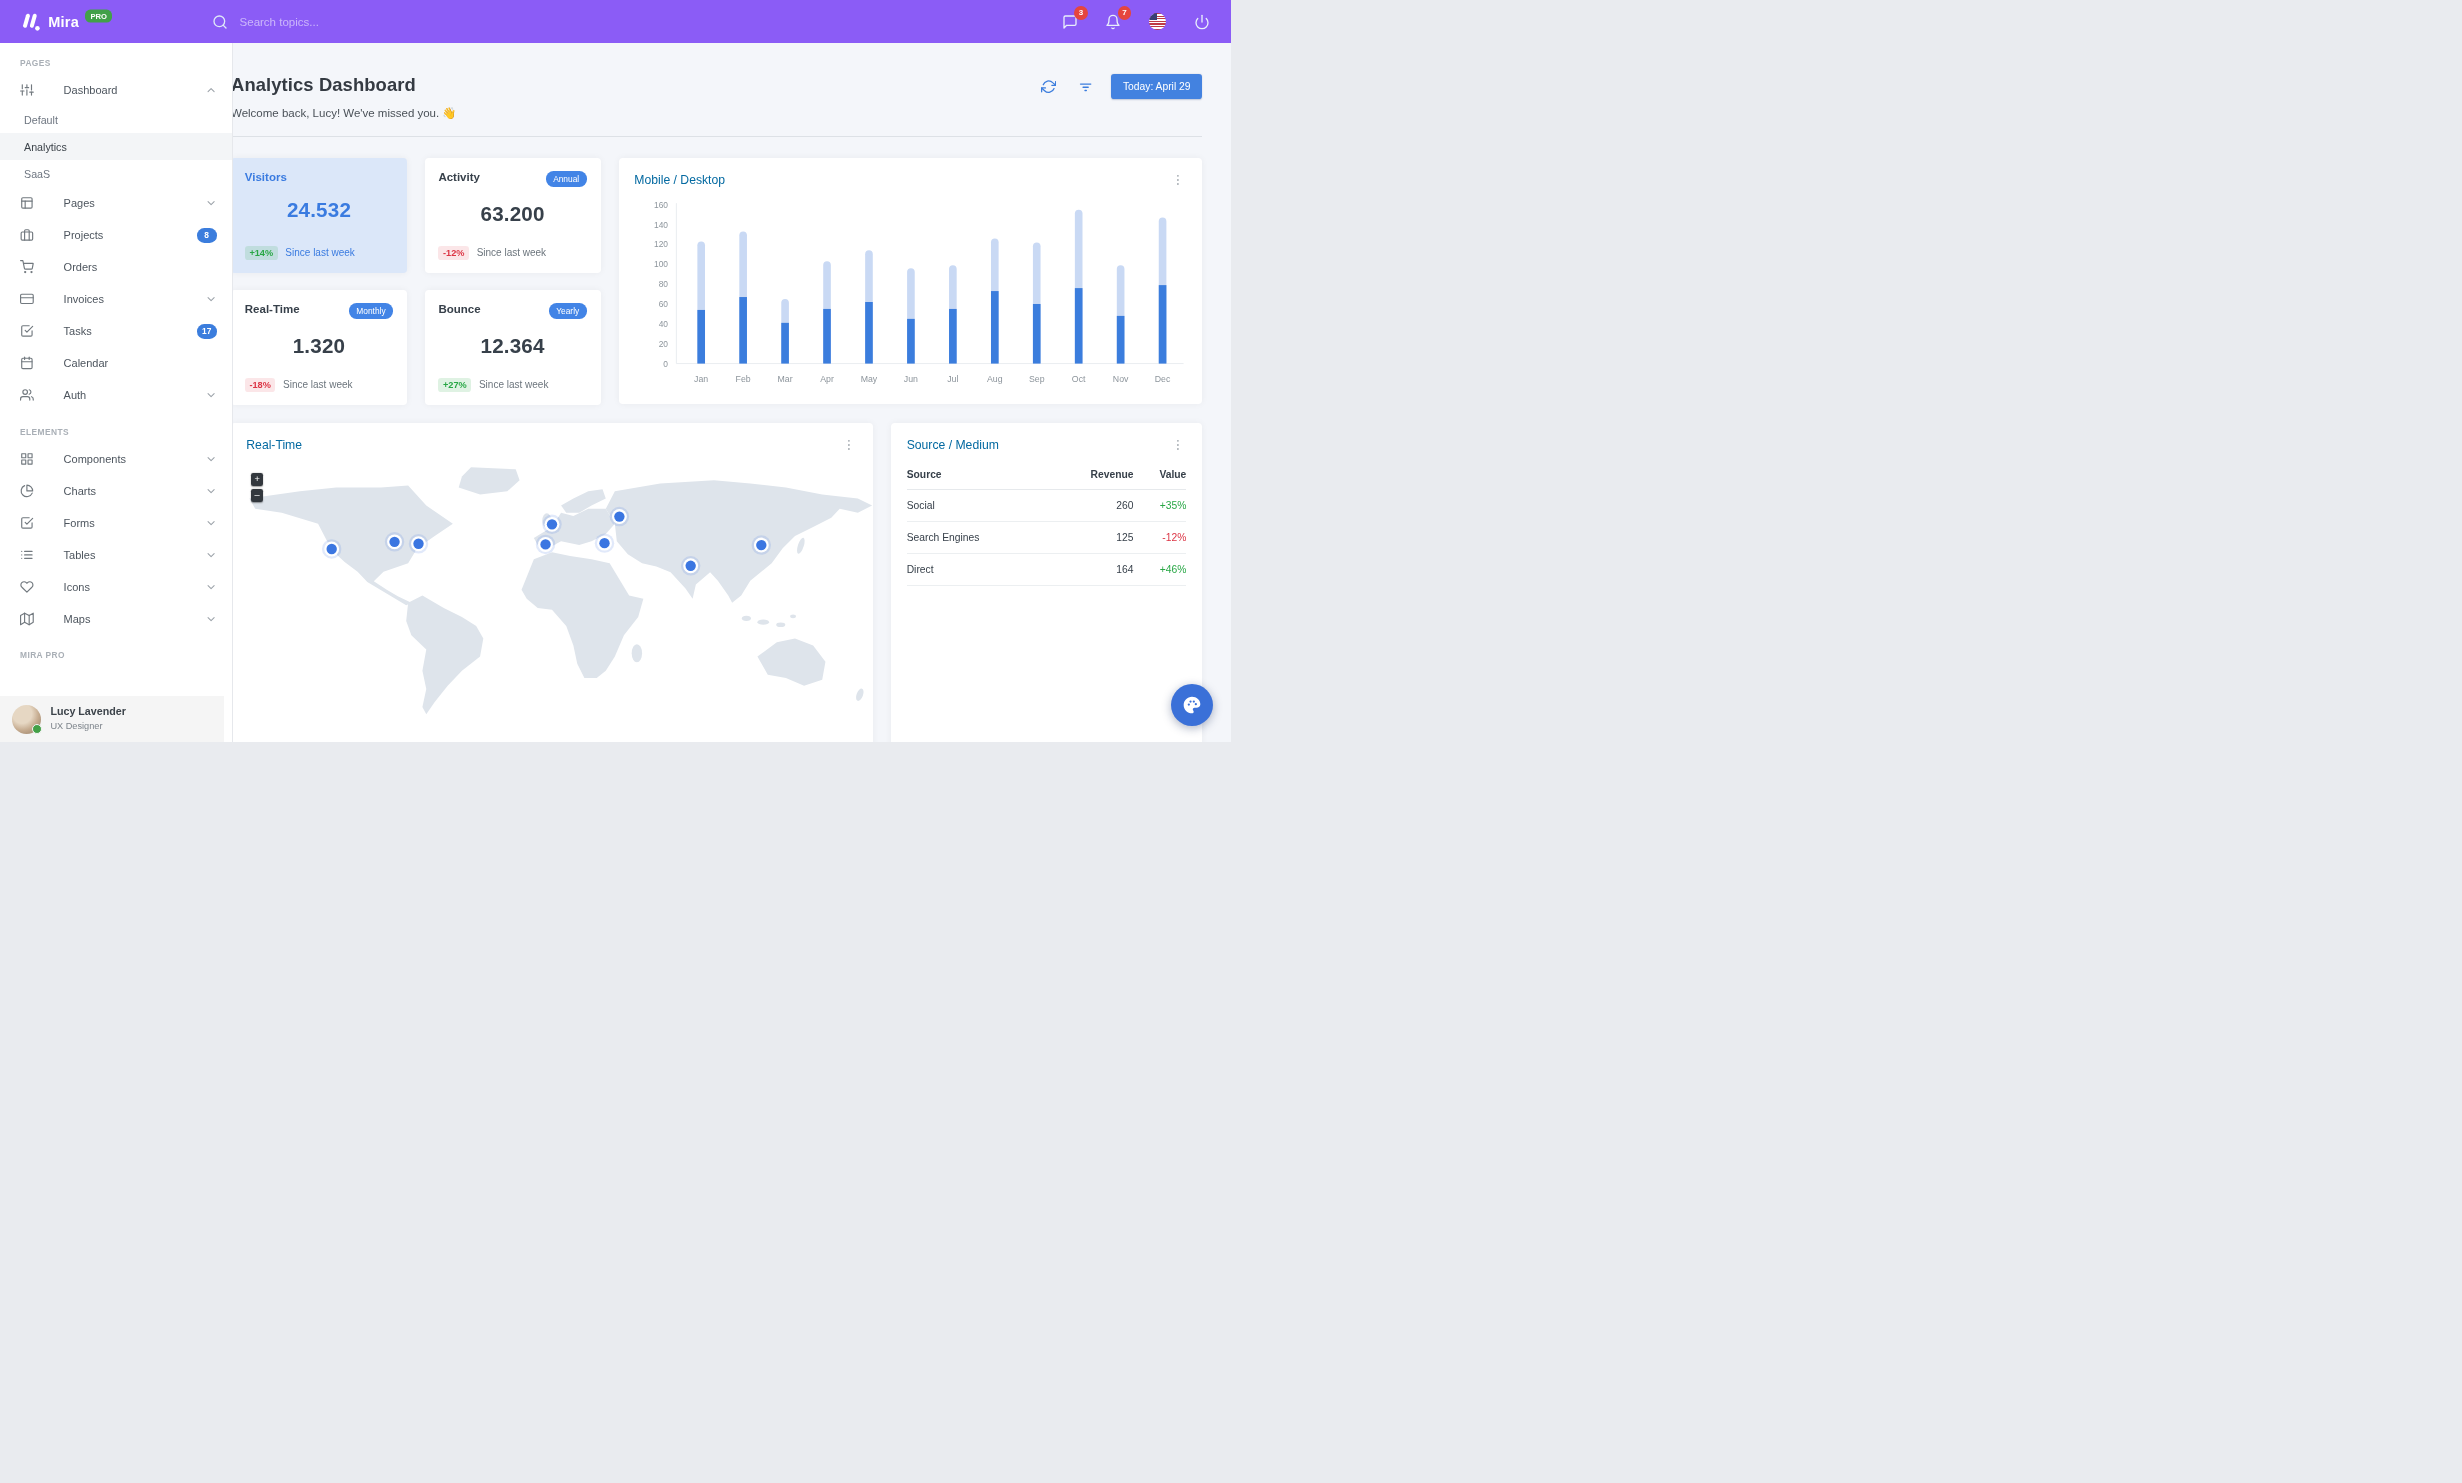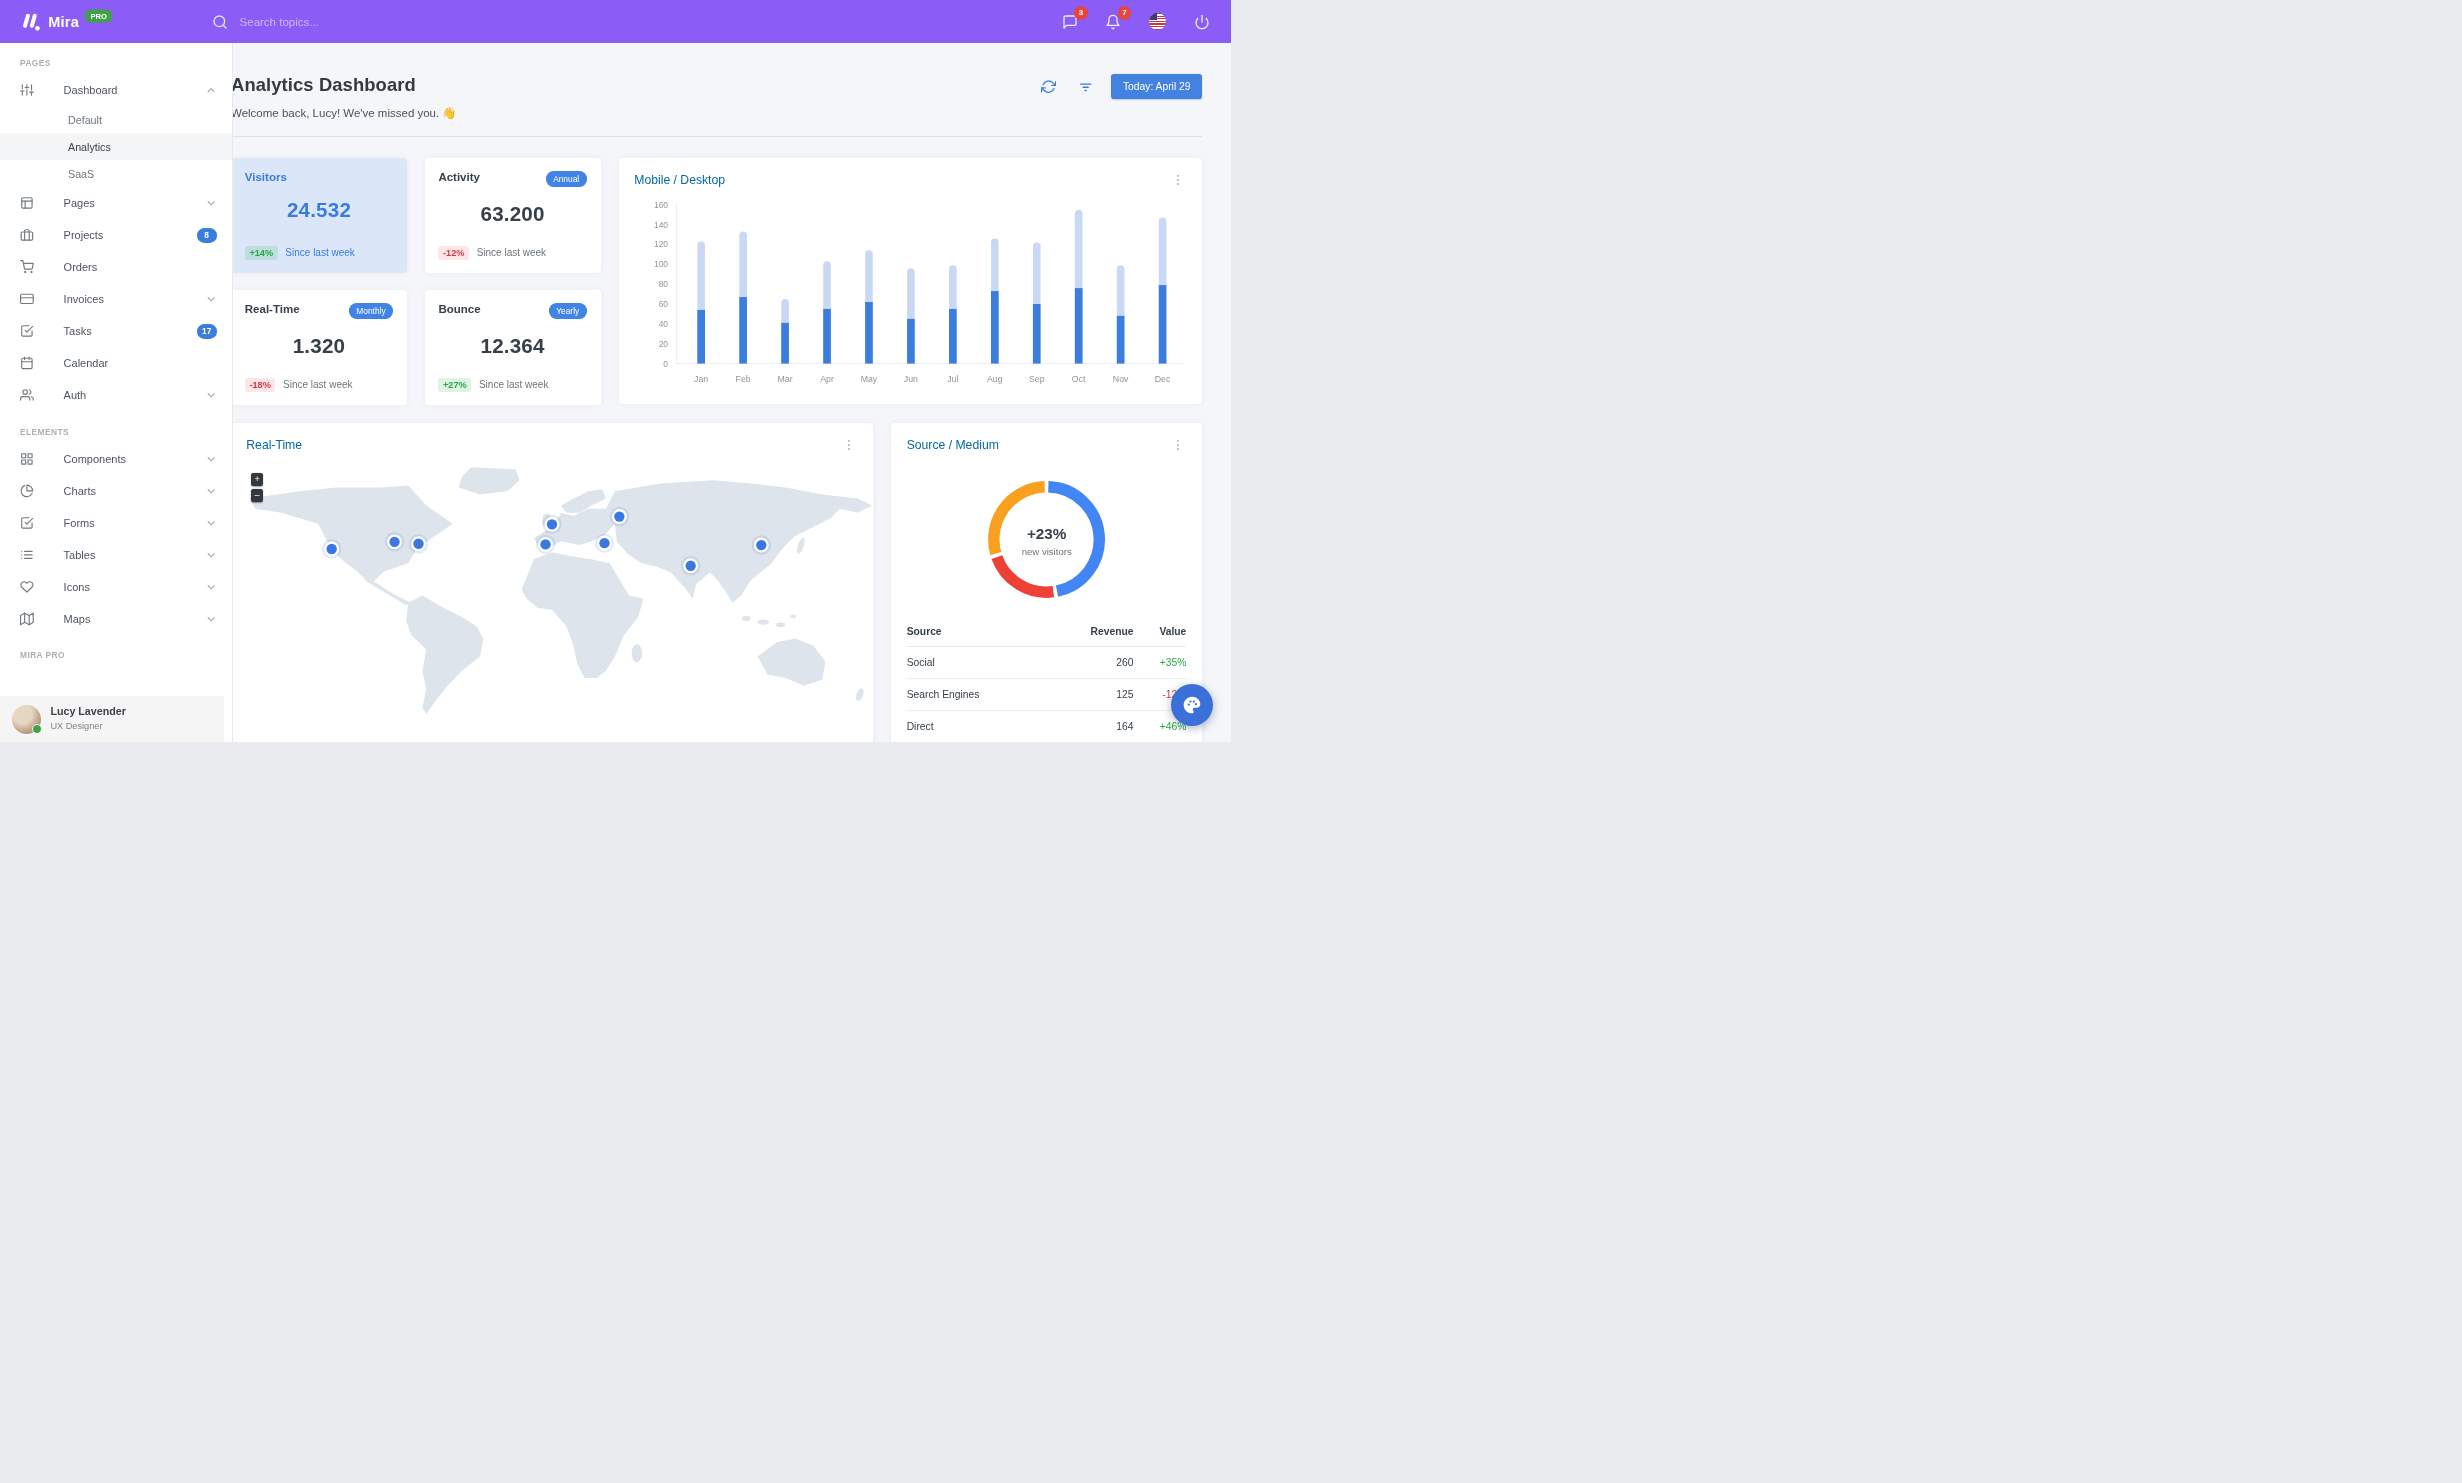--- a/index.html
+++ b/index.html
@@ -34,21 +34,21 @@
            border-right:0.8px solid #e6e8ec;z-index:30;}
   .sb-section-label{padding:15.3px 20px 6.1px;font-size:8.4px;font-weight:700;color:#a9afb6;
                     letter-spacing:.05em;}
   .sb-item{display:flex;align-items:center;height:32px;padding:0 15.3px 0 20px;cursor:pointer;
            color:#4d555e;}
   .sb-item .sb-ic{color:#72797f;display:flex;margin-right:13.8px;}
   .sb-item .sb-label{font-size:11px;font-weight:500;padding-left:16px;}
   .sb-right{margin-left:auto;display:flex;align-items:center;color:#9aa1a8;}
   .sb-badge{background:#3b7ddd;color:#fff;font-size:8.4px;font-weight:700;min-width:20px;height:14.5px;
             border-radius:7.3px;display:flex;align-items:center;justify-content:center;padding:0 5.4px;}
-  .sb-sub{display:flex;align-items:center;height:27px;padding-left:68px;font-size:10.7px;color:#6e7681;
+  .sb-sub{display:flex;align-items:center;height:27px;padding-left:24px;font-size:10.7px;color:#6e7681;
           cursor:pointer;}
   .sb-sub.active{background:#f3f5f7;color:#3c434a;}
   .sb-user{position:absolute;left:0;right:8px;bottom:0;background:#f5f5f5;display:flex;
            align-items:center;padding:8.4px 12.2px;cursor:pointer;}
   .avatar{width:29px;height:29px;border-radius:50%;position:relative;flex:0 0 auto;
           background:radial-gradient(circle at 35% 30%,#e6d7c3 0 35%,#c5ab8f 60%,#8d7560 100%);}
   .avatar:after{content:"";position:absolute;right:-0.8px;bottom:-0.8px;width:8.4px;height:8.4px;
                 border-radius:50%;background:#43a047;border:1.5px solid #f5f5f5;}
   .sb-user-name{font-size:10.7px;font-weight:600;color:#3c434a;margin-left:9.2px;line-height:1.3;}
   .sb-user-role{font-size:9.2px;font-weight:400;color:#7d848b;}
@@ -613,31 +613,20 @@
         <div class="card-head">
           <h2>Source / Medium</h2>
           <button class="menu-btn">
             <svg width="13.8" height="13.8" viewBox="0 0 24 24" fill="currentColor">
                 <circle cx="12" cy="5" r="1.7"></circle>
                 <circle cx="12" cy="12" r="1.7"></circle>
                 <circle cx="12" cy="19" r="1.7"></circle>
               </svg>
           </button>
         </div>
-        <div class="donut-wrap">
-          <div id="donut"><svg width="145" height="145" viewBox="0 0 190 190">
-                <path d="M97.4,26.0 A69,69 0 0 1 108.8,162.6" fill="none" stroke="#4285f4" stroke-width="15"></path>
-                <path d="M104.0,163.4 A69,69 0 0 1 30.0,118.1" fill="none" stroke="#ee4136" stroke-width="15"></path>
-                <path d="M28.5,113.5 A69,69 0 0 1 92.6,26.0" fill="none" stroke="#f9a11f" stroke-width="15"></path>
-              </svg></div>
-          <div class="donut-center">
-            <div class="big">+23%</div>
-            <div class="small">new visitors</div>
-          </div>
-        </div>
         <table class="src-table">
           <thead>
               <tr id="src-head">
                 <th class="">Source</th>
                 <th class="num">Revenue</th>
                 <th class="num">Value</th>
               </tr>
             </thead>
           <tbody id="src-body">
               <tr>

